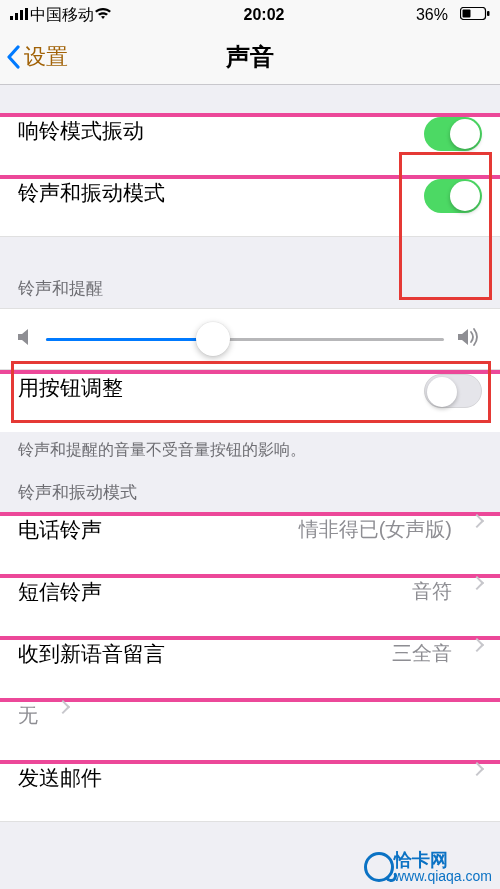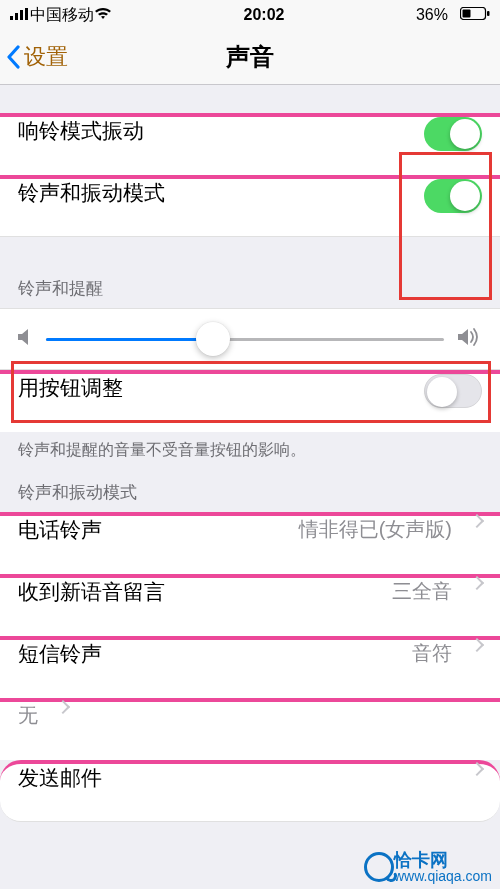--- a/index.html
+++ b/index.html
@@ -246,34 +246,34 @@
 
 <div>
   <div class="section-header" style="padding-top:6px">铃声和振动模式</div>
   <div id="patterns-list">
       <div class="row">
         <span class="label">电话铃声</span>
         <span class="value">情非得已(女声版)</span>
         <span class="chevron"></span>
       </div>
       <div class="row">
+        <span class="label">短信铃声</span>
+        <span class="value">音符</span>
+        <span class="chevron"></span>
+      </div>
+      <div class="row">
         <span class="label">收到新语音留言</span>
         <span class="value">三全音</span>
         <span class="chevron"></span>
       </div>
       <div class="row">
-        <span class="label">短信铃声</span>
-        <span class="value">音符</span>
-        <span class="chevron"></span>
-      </div>
-      <div class="row">
         <span class="value">无</span>
         <span class="chevron"></span>
       </div>
-      <div class="row" style="border-bottom: 1px solid rgb(224, 224, 224); border-radius: 21px;">
+      <div class="row" style="border-bottom: 1px solid rgb(224, 224, 224);">
         <span class="label">发送邮件</span>
         <span class="value"></span>
         <span class="chevron"></span>
       </div>
     </div>
 </div>
 
 <div class="highlight-box" style="left:399px; top:152px; width:93px; height:148px;"></div>
 <div class="highlight-box" style="left:11px; top:361px; width:480px; height:62px;"></div>
 

